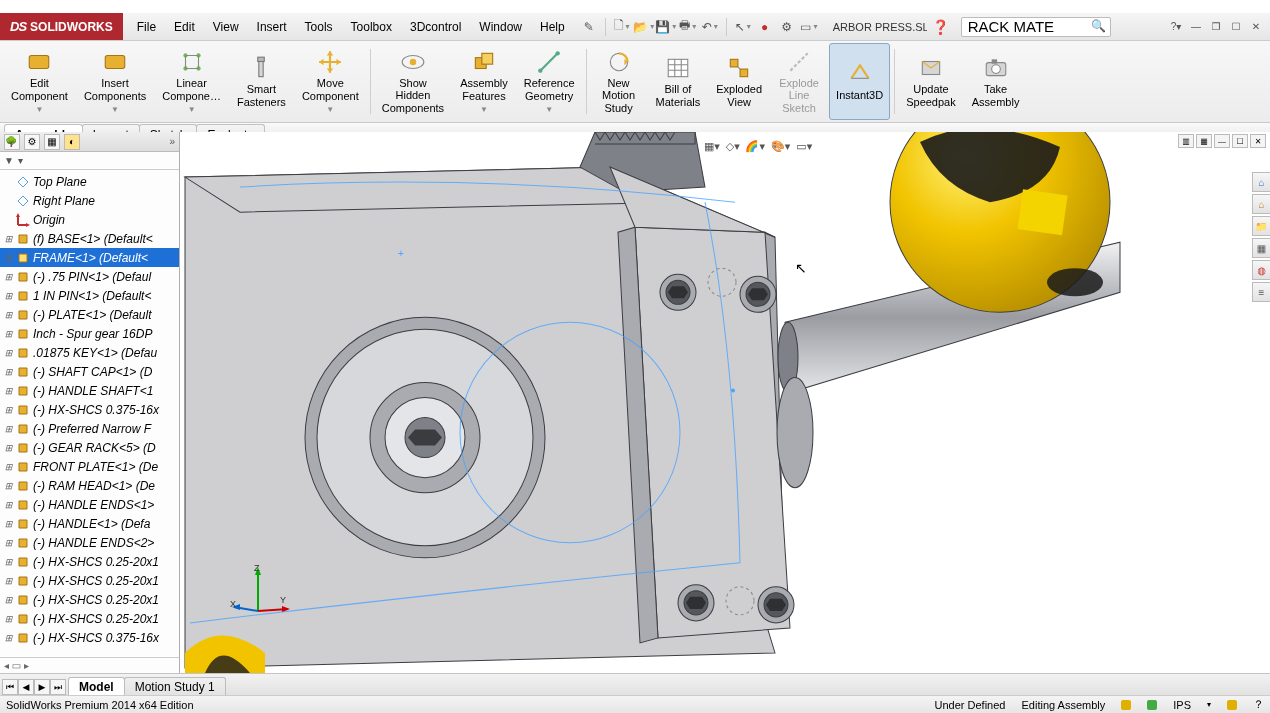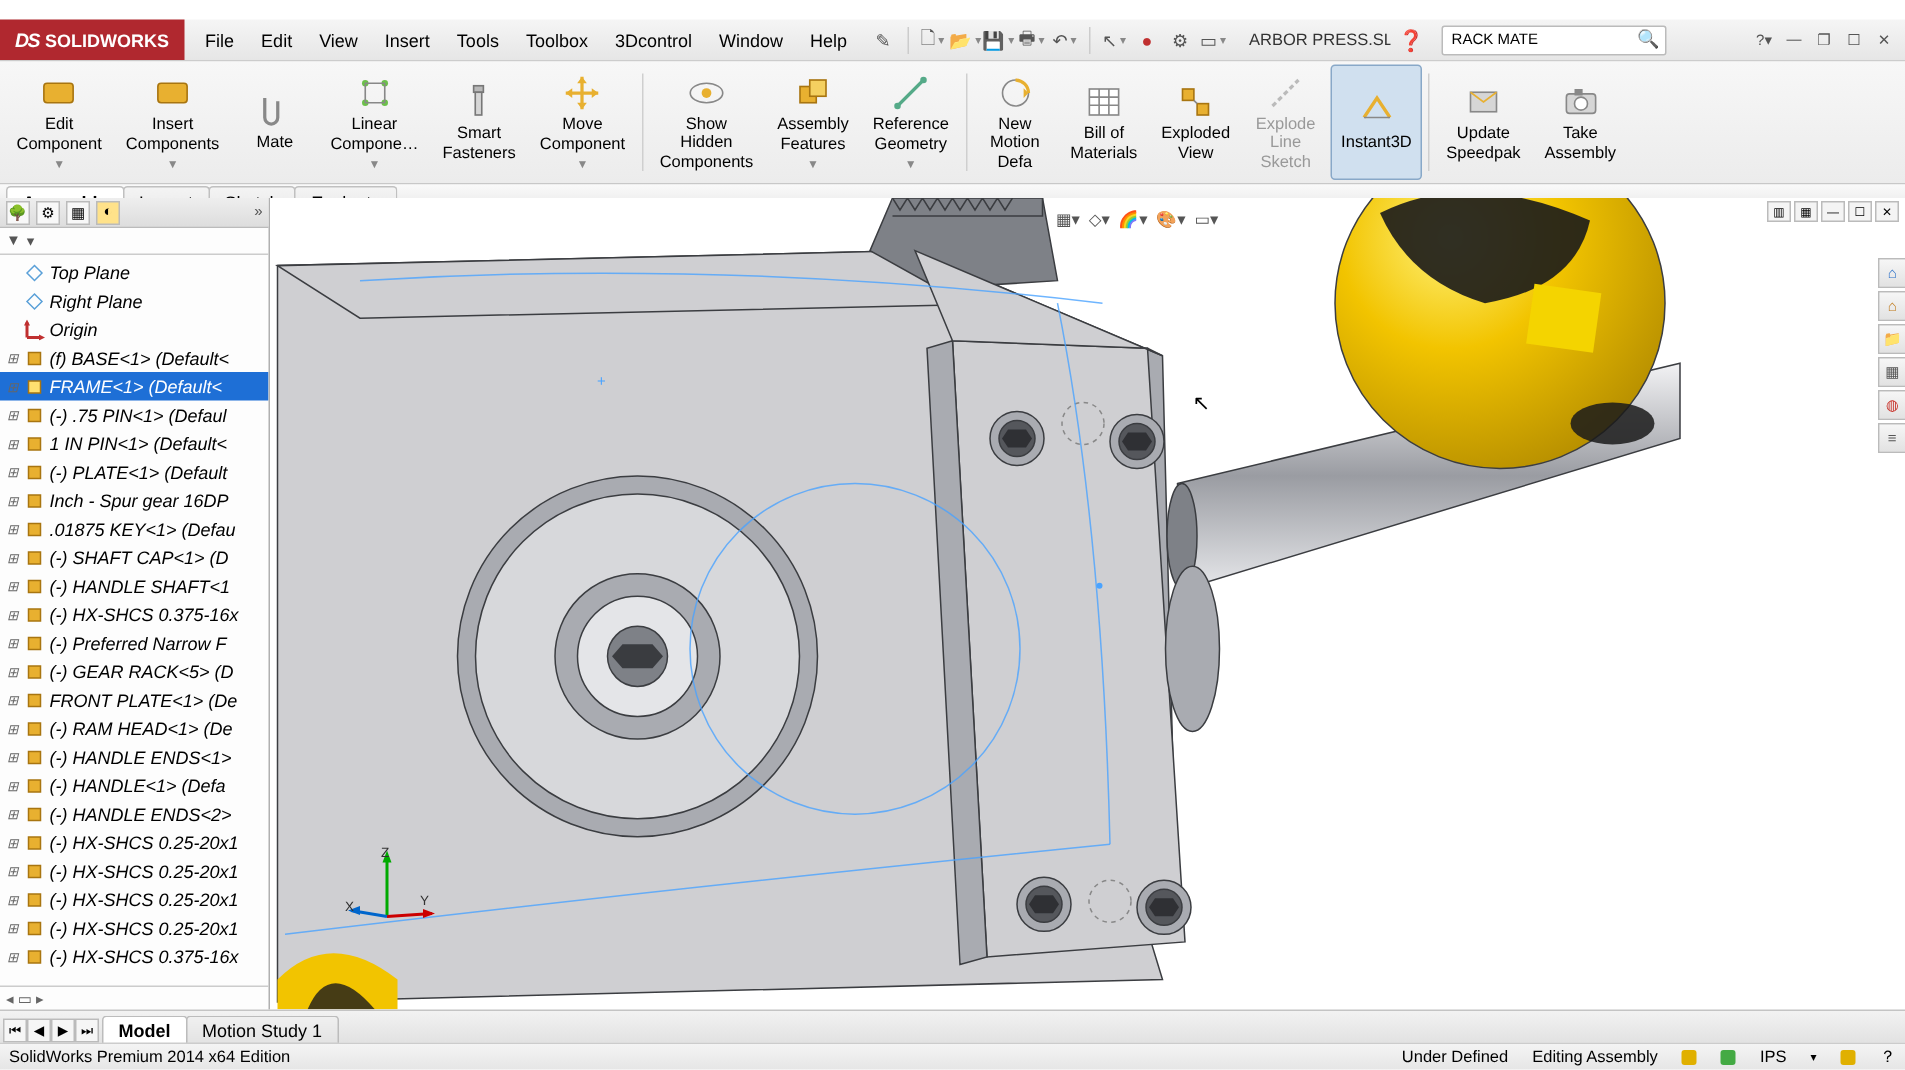--- a/index.html
+++ b/index.html
@@ -10,21 +10,21 @@
 .brand { background: #b0282f; color: #fff; font-weight: bold; padding: 0 10px; height: 100%; display: flex; align-items: center; gap: 4px; }
 .brand .ds { font-style: italic; font-size: 13px; letter-spacing: -1px; }
 .menus { display: flex; gap: 2px; margin-left: 6px; }
 .menu-item { padding: 4px 8px; cursor: default; }
 .title-tools { margin-left: 8px; display: flex; align-items: center; gap: 6px; }
 .ticon { width:16px;height:16px;display:flex;align-items:center;justify-content:center;font-size:12px;color:#555;border:1px solid transparent;border-radius:2px;}
 .ticon.dd::after { content:"▾"; font-size:8px; margin-left:2px; color:#888;}
 .vsep { width:1px; height:18px; background:#ccc; margin:0 2px;}
 .docname { margin-left:4px; padding:2px 6px; font-size:11px; color:#333; max-width:100px; overflow:hidden; white-space:nowrap;}
 .searchbox { position:relative; margin-left:6px; }
-.searchbox input { width:150px; height:20px; font-size:10px; padding:1px 22px 1px 6px; border:1px solid #bbb; border-radius:2px; background:#fff;}
+.searchbox input { width:150px; height:20px; font-size:15px; padding:1px 22px 1px 6px; border:1px solid #bbb; border-radius:2px; background:#fff;}
 .searchbox .sg { position:absolute; right:4px; top:2px; color:#888; font-size:12px;}
 .winbtns { margin-left:auto; display:flex; align-items:center; margin-right:4px;}
 .winbtn { width:20px;height:18px;display:flex;align-items:center;justify-content:center;font-size:10px;color:#555;}
 
 
 .ribbon { height:82px; background: linear-gradient(#f7f7f7,#ececec); border-bottom:1px solid #c8c8c8; display:flex; align-items:stretch; padding:2px 4px; gap:2px;}
 .ribbon-btn { display:flex; flex-direction:column; align-items:center; justify-content:center; padding:2px 6px; font-size:11px; text-align:center; line-height:1.15; border:1px solid transparent; border-radius:3px; min-width:56px; position:relative;}
 .ribbon-btn.active { background:#d0e0ef; border-color:#88a8c8;}
 .ribbon-btn.disabled { color:#999; }
 .ribbon-btn .dd { font-size:8px; color:#888; margin-top:2px;}
@@ -149,28 +149,20 @@
           <rect x="3" y="6" width="18" height="12" rx="2" fill="#e8b030" stroke="#a87510"></rect>
         </svg>
       </div>
       <span>Insert</span>
       <span>Components</span>
       <span class="dd">▼</span>
     </div>
     <div class="ribbon-btn">
       <div class="ribbon-icon">
         <svg viewBox="0 0 24 24">
-          <path d="M6 4v12a4 4 0 0 0 8 0V6" fill="none" stroke="#888" stroke-width="2"></path>
-        </svg>
-      </div>
-      <span>Mate</span>
-    </div>
-    <div class="ribbon-btn">
-      <div class="ribbon-icon">
-        <svg viewBox="0 0 24 24">
           <circle cx="6" cy="6" r="2" fill="#6cc04a"></circle>
           <circle cx="18" cy="6" r="2" fill="#6cc04a"></circle>
           <circle cx="6" cy="18" r="2" fill="#6cc04a"></circle>
           <circle cx="18" cy="18" r="2" fill="#6cc04a"></circle>
           <path d="M6 6h12M6 18h12M6 6v12M18 6v12" stroke="#888"></path>
         </svg>
       </div>
       <span>Linear</span>
       <span>Compone…</span>
       <span class="dd">▼</span>
@@ -235,21 +227,21 @@
     <div class="ribbon-btn">
       <div class="ribbon-icon">
         <svg viewBox="0 0 24 24">
           <circle cx="12" cy="12" r="8" fill="none" stroke="#888"></circle>
           <path d="M12 4a8 8 0 0 1 8 8" stroke="#e8b030" stroke-width="2" fill="none"></path>
           <polygon points="20,12 17,9 17,15" fill="#e8b030"></polygon>
         </svg>
       </div>
       <span>New</span>
       <span>Motion</span>
-      <span>Defa</span>
+      <span>Study</span>
     </div>
     <div class="ribbon-btn">
       <div class="ribbon-icon">
         <svg viewBox="0 0 24 24">
           <rect x="3" y="4" width="18" height="16" fill="#fff" stroke="#888"></rect>
           <path d="M3 9h18M3 14h18M9 4v16M15 4v16" stroke="#888"></path>
         </svg>
       </div>
       <span>Bill of</span>
       <span>Materials</span>

